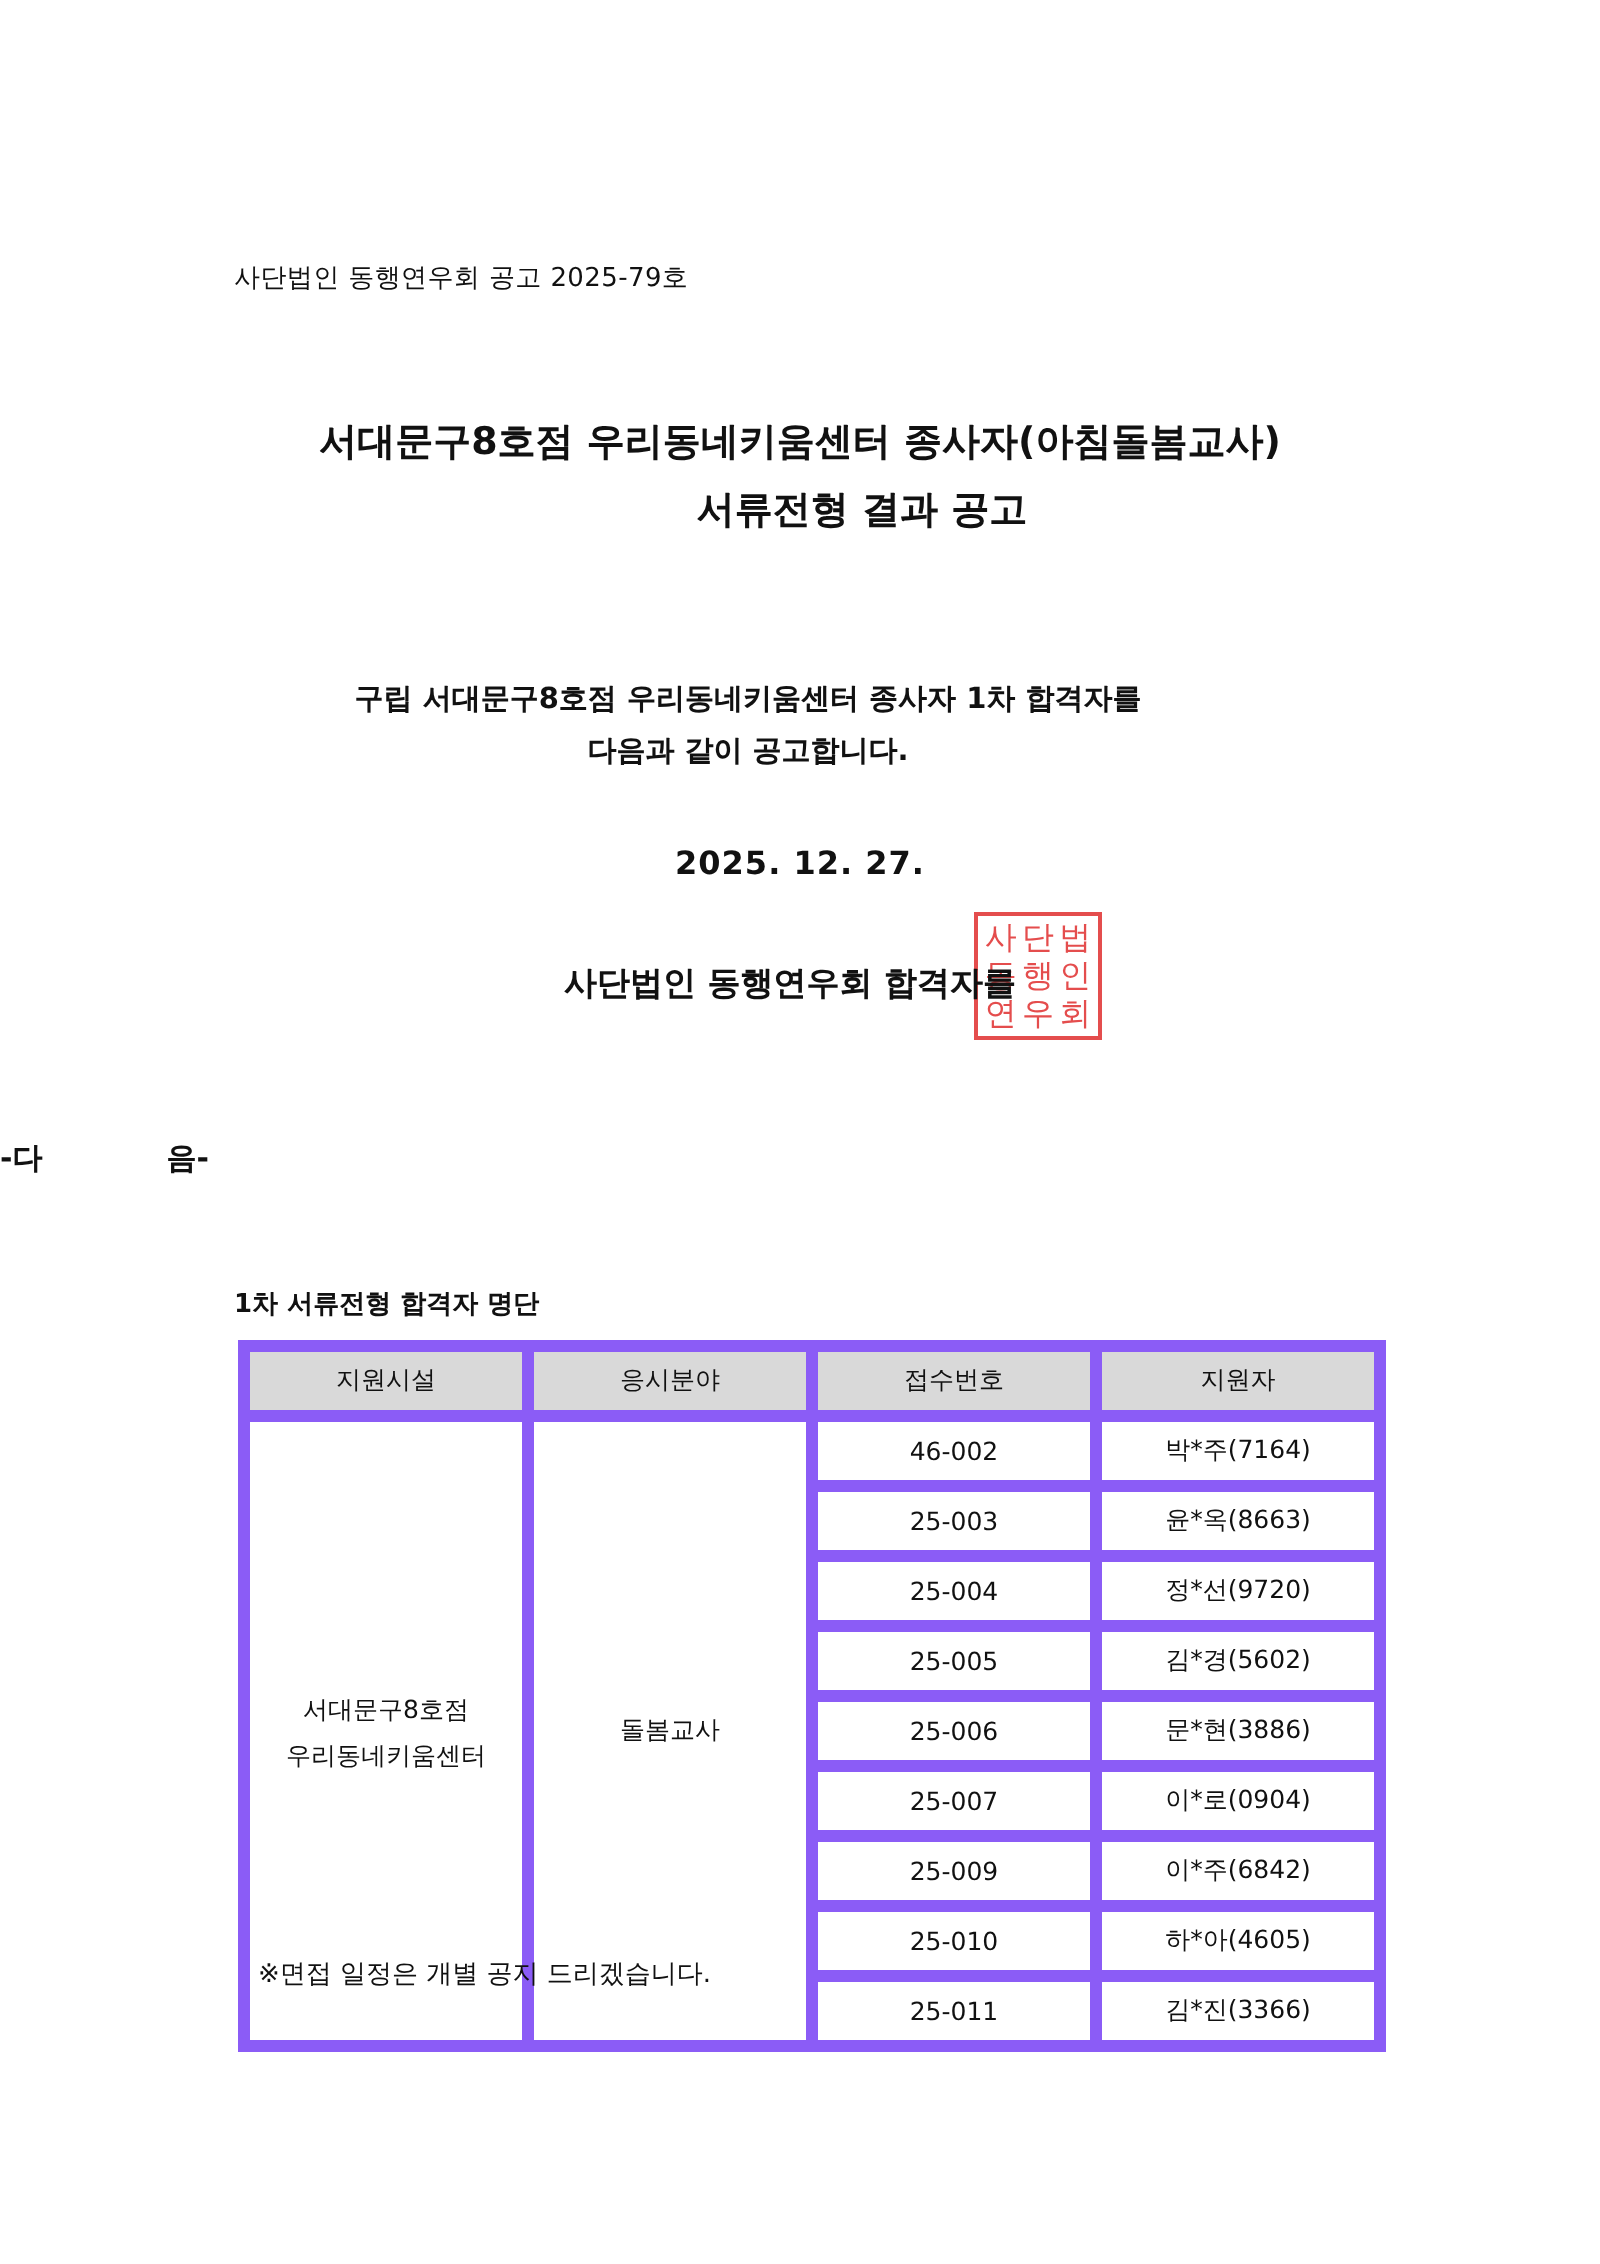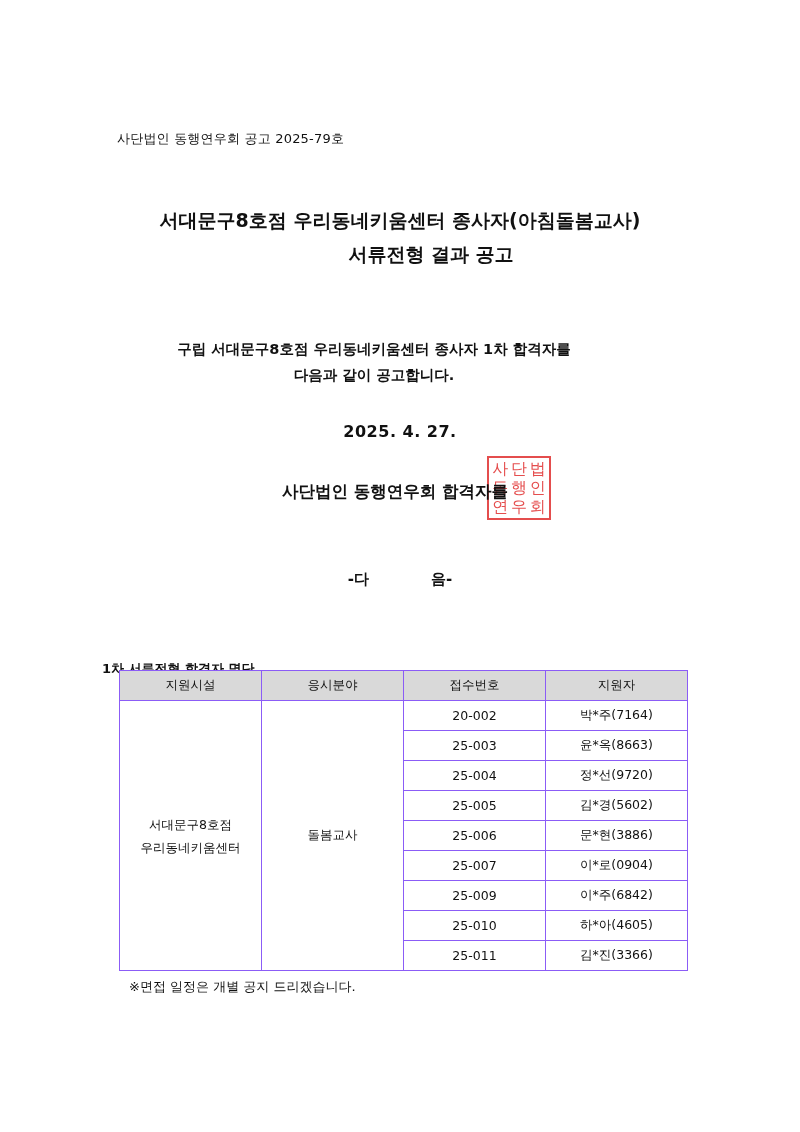--- a/index.html
+++ b/index.html
@@ -19,47 +19,47 @@
   .date { left: 0; width: 800px; text-align: center; top: 422px; font-size: 16px; font-weight: bold; letter-spacing: 0.5px; }
   .signer { left: 282px; top: 481px; font-size: 16.5px; font-weight: bold; z-index: 2; }
   .seal {
     left: 487px; top: 456px; width: 64px; height: 64px;
     border: 2px solid #e23a3a; box-sizing: border-box; z-index: 1;
     display: grid; grid-template-columns: repeat(3, 1fr); grid-template-rows: repeat(3, 1fr);
     color: #e23a3a; font-size: 16px; line-height: 1; text-align: center; padding: 2px;
     opacity: 0.9;
   }
   .seal span { display: flex; align-items: center; justify-content: center; font-weight: normal; }
-  .dauem { left: 0; width: 800px; text-align: center; top: 570px; font-size: 15px; font-weight: bold; }
+  .dauem { left: 0; width: 800px; text-align: left; top: 570px; font-size: 15px; font-weight: bold; }
   .dauem span { display: inline-block; }
   .dauem .gap { width: 62px; }
-  .section-title { left: 102px; top: 643px; font-size: 13px; font-weight: bold; margin-top: 17px; }
+  .section-title { left: 117px; top: 643px; font-size: 13px; font-weight: bold; }
   table.list {
     position: absolute; left: 119px; top: 670px; width: 568px;
     border-collapse: collapse; font-size: 12.5px; table-layout: fixed;
   }
   table.list th, table.list td {
-    border: 1px solid #8b5cf6; text-align: center; padding: 0; height: 29px;
+    border: 6px solid #8b5cf6; text-align: center; padding: 0; height: 29px;
   }
   table.list th { background: #d9d9d9; font-weight: normal; height: 29px; }
   table.list td.merged { line-height: 23px; }
   .footnote { left: 129px; top: 978px; font-size: 13px; font-weight: normal; }
 </style>
 </head>
 <body>
 
 <div class="abs notice-no">사단법인 동행연우회 공고 2025-79호</div>
 
 <div class="abs title title1">서대문구8호점 우리동네키움센터 종사자(아침돌봄교사)</div>
 <div class="abs title title2">서류전형 결과 공고</div>
 
 <div class="abs body-text body1">구립 서대문구8호점 우리동네키움센터 종사자 1차 합격자를</div>
 <div class="abs body-text body2">다음과 같이 공고합니다.</div>
 
-<div class="abs date">2025. 4. 27.</div>
+<div class="abs date">2025. 12. 27.</div>
 
 <div class="abs seal">
   <span>사</span>
   <span>단</span>
   <span>법</span>
   <span>동</span>
   <span>행</span>
   <span>인</span>
   <span>연</span>
   <span>우</span>
@@ -88,21 +88,21 @@
       <th>지원자</th>
     </tr>
   </thead>
   <tbody>
     <tr>
       <td rowspan="9" class="merged">
         <div>서대문구8호점</div>
         <div>우리동네키움센터</div>
       </td>
       <td rowspan="9">돌봄교사</td>
-      <td>20-002</td>
+      <td>46-002</td>
       <td>박*주(7164)</td>
     </tr>
     <tr>
       <td>25-003</td>
       <td>윤*옥(8663)</td>
     </tr>
     <tr>
       <td>25-004</td>
       <td>정*선(9720)</td>
     </tr>

